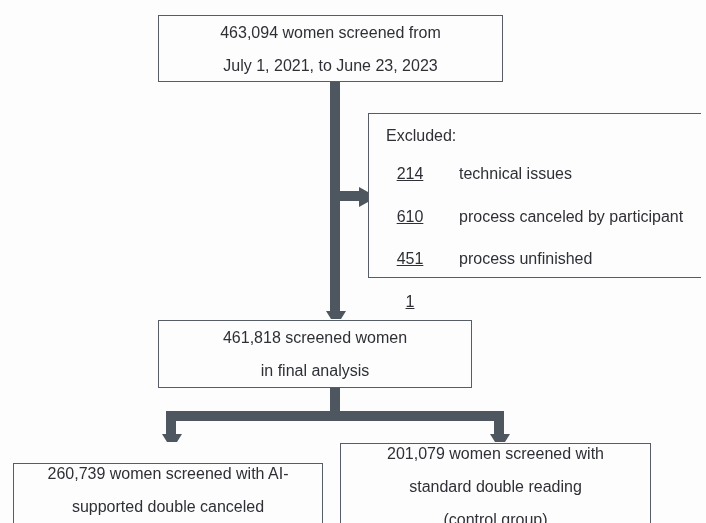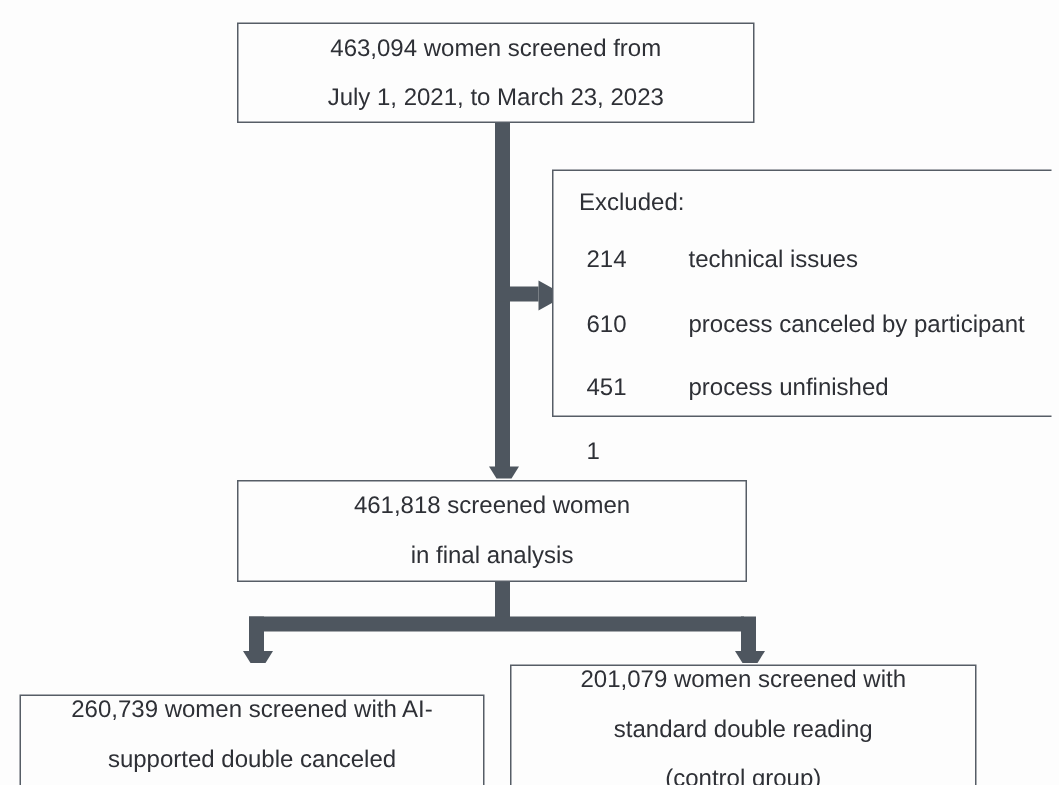--- a/index.html
+++ b/index.html
@@ -36,21 +36,21 @@
     align-items: center;
     text-align: center;
   }
   .box.centered .bline { width: 100%; }
   
   .box.excluded {
     padding: 6px 6px 0 12px;
     line-height: 22.8px;
   }
   .exc-row { display: flex; align-items: flex-start; }
-  .exc-count { width: 48px; text-align: left; flex: 0 0 48px; }
+  .exc-count { width: 48px; text-align: center; flex: 0 0 48px; text-decoration: underline; }
   .exc-reason { margin-left: 20px; white-space: pre-line; }
   
   .line { position: absolute; background: var(--line); }
   
   .arrow-down {
     position: absolute; width: 0; height: 0;
     border-left: 5px solid transparent;
     border-right: 5px solid transparent;
     border-top: 8px solid var(--line);
   }
@@ -61,21 +61,21 @@
     border-left: 9px solid var(--line);
   }
 </style>
 </head>
 <body>
 
 <div class="canvas">
 
   <div class="box centered" style="left:148px; top:5px; width:345px; height:67px;">
     <div class="bline">463,094 women screened from</div>
-    <div class="bline">July 1, 2021, to March 23, 2023</div>
+    <div class="bline">July 1, 2021, to June 23, 2023</div>
   </div>
 
   <div class="line" style="left:320px; top:72px; width:2px; height:230px;"></div>
   <div class="arrow-down" style="left:316px; top:301px;"></div>
 
   <div class="line" style="left:321px; top:181px; width:28px; height:2px;"></div>
   <div class="arrow-right" style="left:349px; top:177px;"></div>
 
   <div class="box excluded" style="left:358px; top:103px; width:376px; height:165px;">
     <div>Excluded:</div>
@@ -89,21 +89,21 @@
     </div>
     <div class="exc-row">
       <div class="exc-count">451</div>
       <div class="exc-reason">process unfinished</div>
     </div>
     <div class="exc-row">
       <div class="exc-count">1</div>
     </div>
   </div>
 
-  <div class="box centered" style="left:148px; top:310px; width:340px; height:68px;">
+  <div class="box centered" style="left:148px; top:310px; width:314px; height:68px;">
     <div class="bline">461,818 screened women</div>
     <div class="bline">in final analysis</div>
   </div>
 
   <div class="line" style="left:320px; top:378px; width:2px; height:25px;"></div>
   <div class="line" style="left:156px; top:401px; width:330px; height:2px;"></div>
   <div class="line" style="left:156px; top:401px; width:2px; height:23px;"></div>
   <div class="arrow-down" style="left:152px; top:424px;"></div>
   <div class="line" style="left:484px; top:401px; width:2px; height:23px;"></div>
   <div class="arrow-down" style="left:480px; top:424px;"></div>

